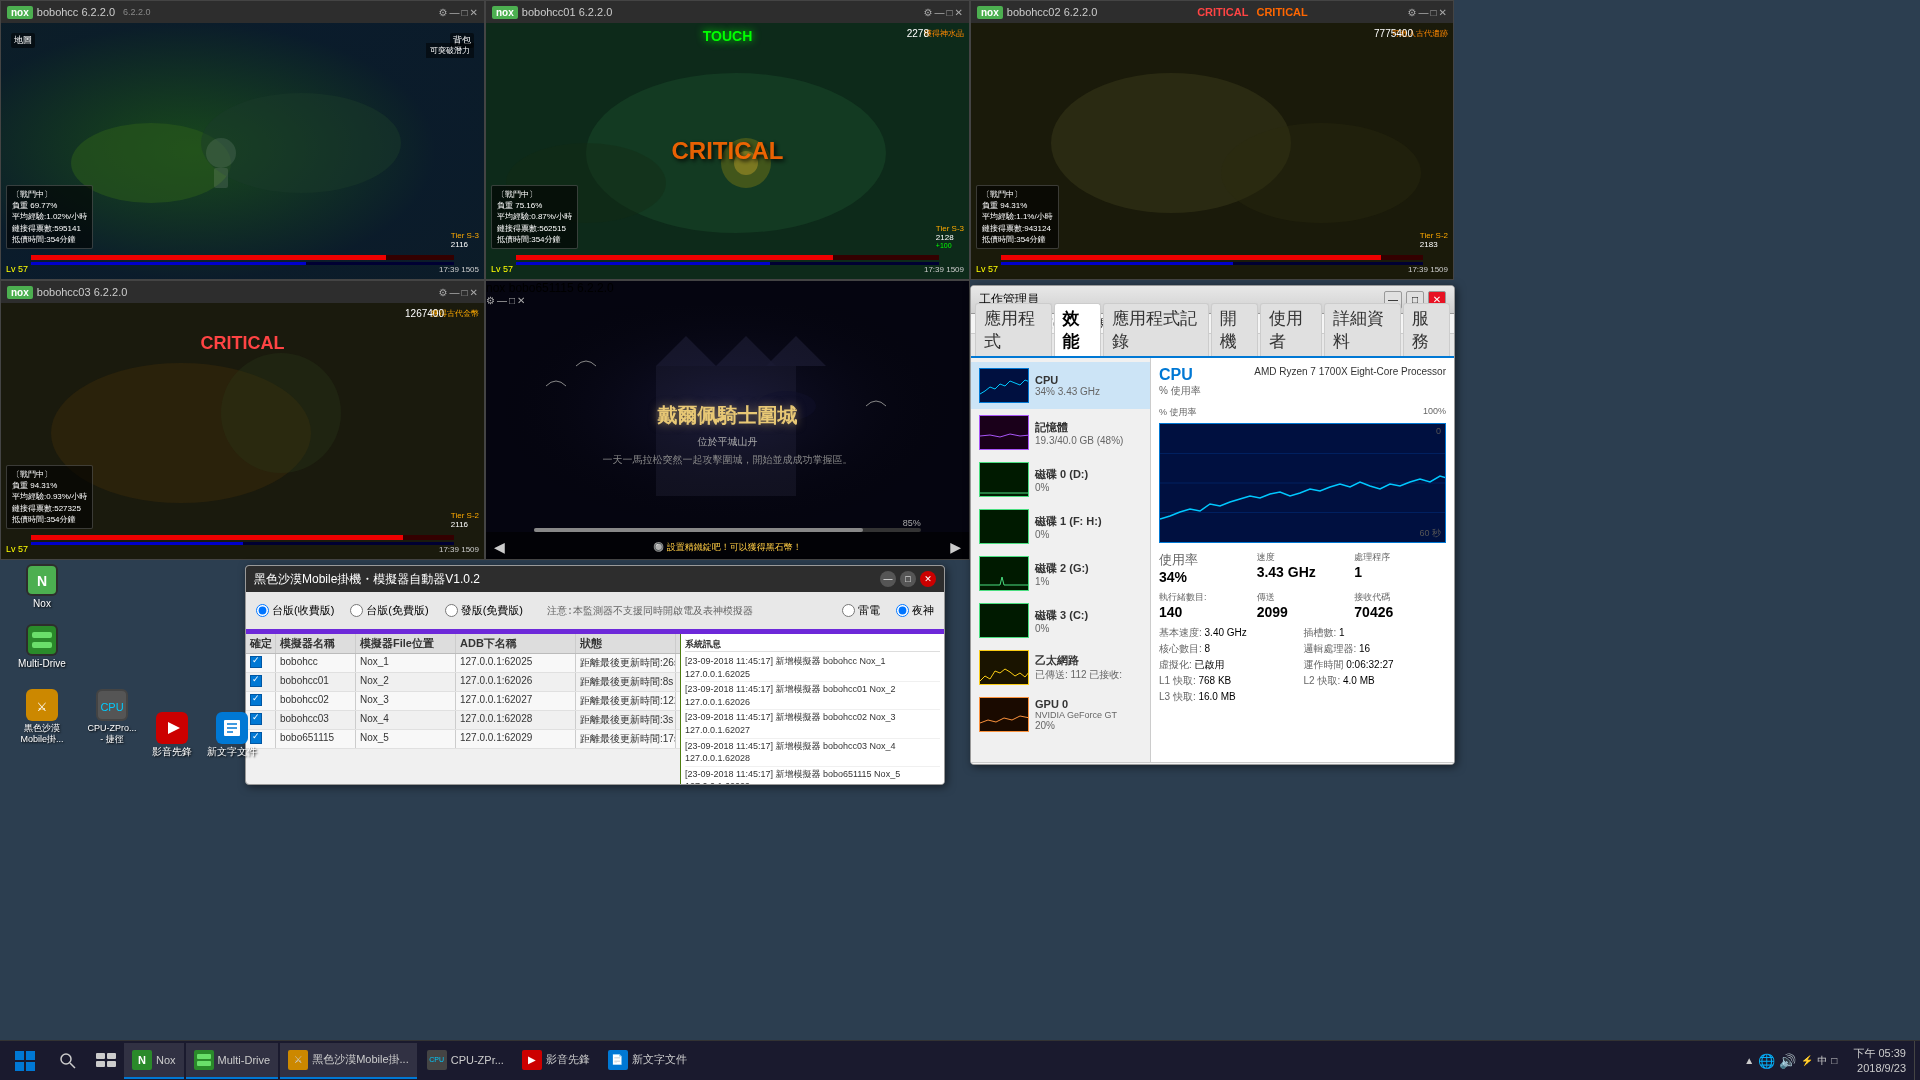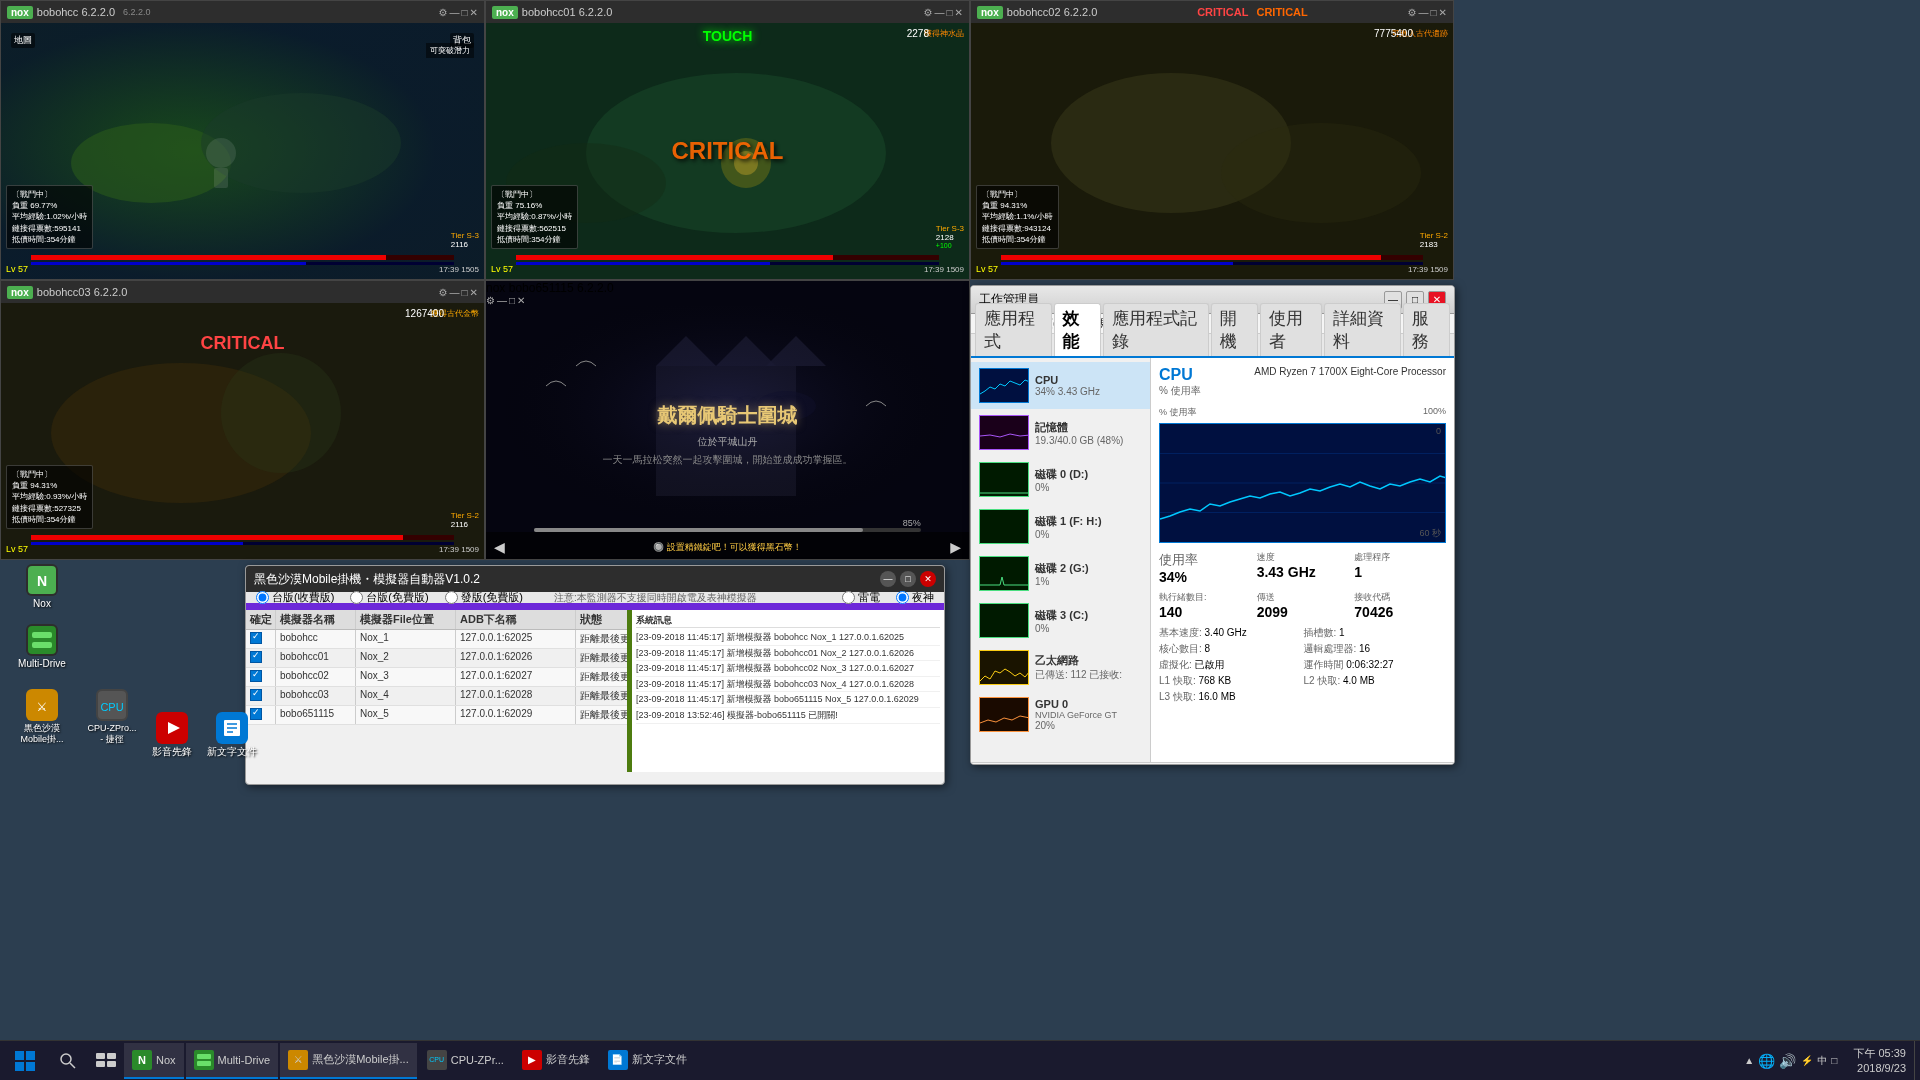--- a/index.html
+++ b/index.html
@@ -321,40 +321,41 @@
       border-radius: 50%;
       display: flex;
       align-items: center;
       justify-content: center;
       font-size: 9px;
       color: #fff;
       cursor: pointer;
     }
 
     .bot-options {
-      height: 18px;
+      height: 42px;
       background: #e8e8e8;
       display: flex;
       align-items: center;
       padding: 0 10px;
       gap: 16px;
       font-size: 11px;
-      border-bottom: 7px solid #6d28d9;
+      border-bottom: 5px solid #6d28d9;
     }
 
     .bot-radio {
       display: flex;
       align-items: center;
       gap: 3px;
     }
 
     .bot-notice {
       font-size: 10px;
       color: #666;
-      margin-left: 15px;
+      margin-left: 8px;
+      font-family: Liberation Mono, monospace;
     }
 
     .bot-content {
       display: flex;
       height: calc(100% - 56px);
     }
 
     .bot-table {
       flex: 1;
       overflow: hidden;
@@ -401,23 +402,23 @@
     .bot-checkbox::after {
       content: '✓';
       position: absolute;
       top: -2px;
       left: 1px;
       font-size: 9px;
       color: white;
     }
 
     .bot-log {
-      width: 317px;
+      width: 264px;
       background: #fff;
-      border-left: 5px solid #4d7c0f;
+      border-left: 1px solid #4d7c0f;
       overflow: hidden;
       padding: 4px;
     }
 
     .bot-log-item {
       font-size: 9px;
       color: #333;
       line-height: 1.4;
       border-bottom: 1px solid #f0f0f0;
       padding: 1px 0;

